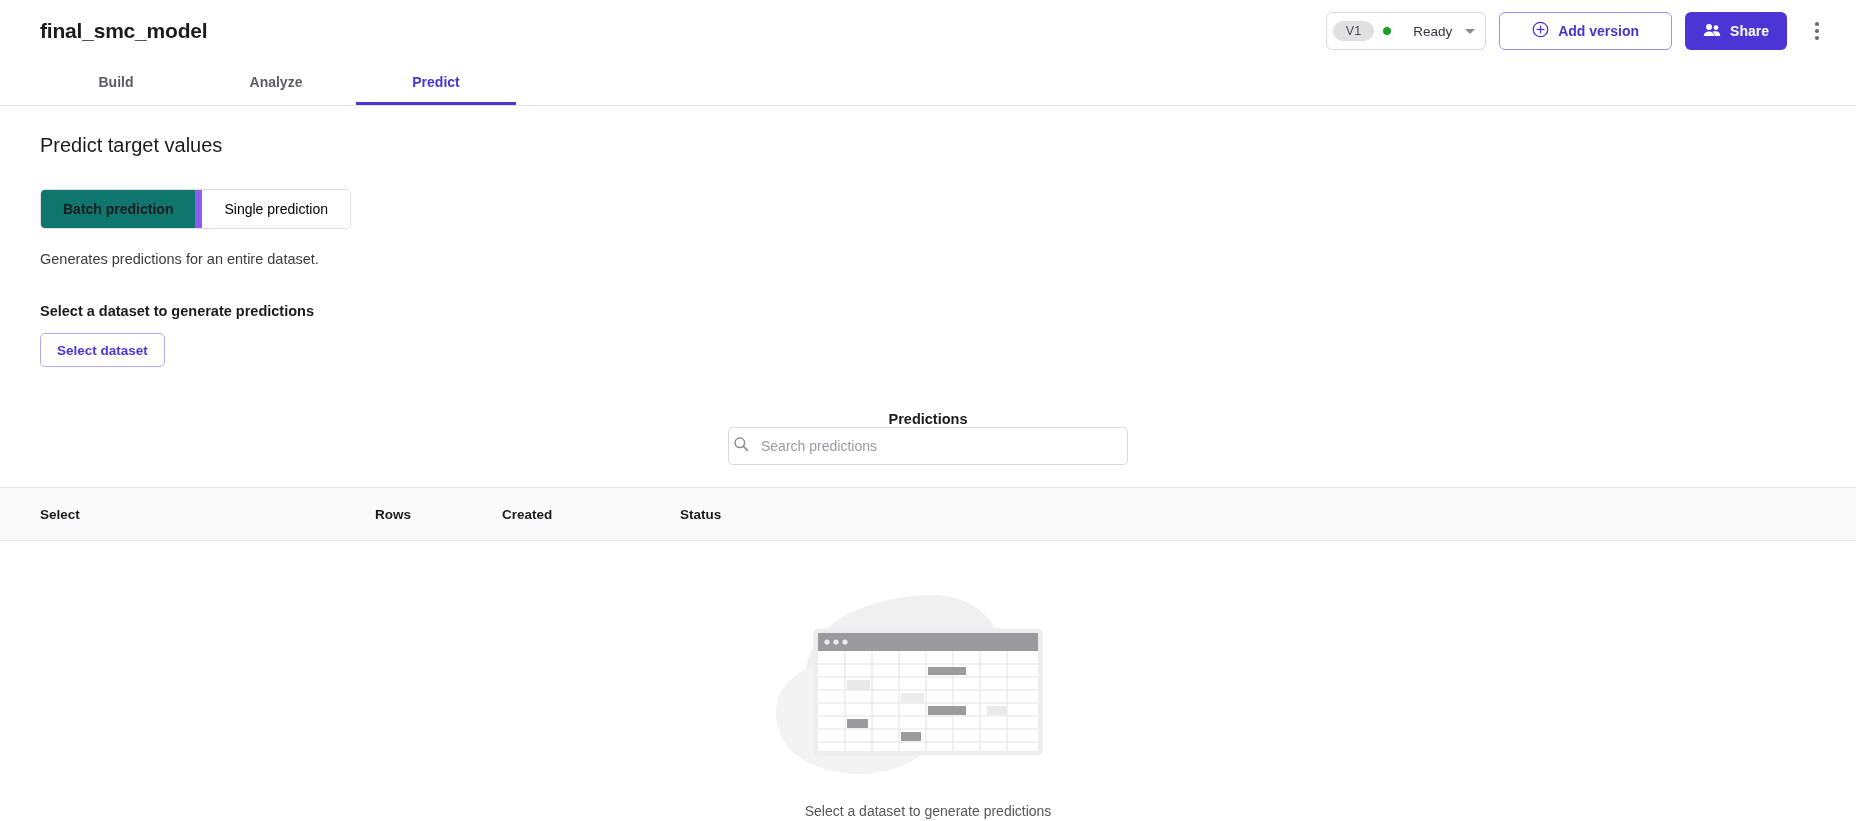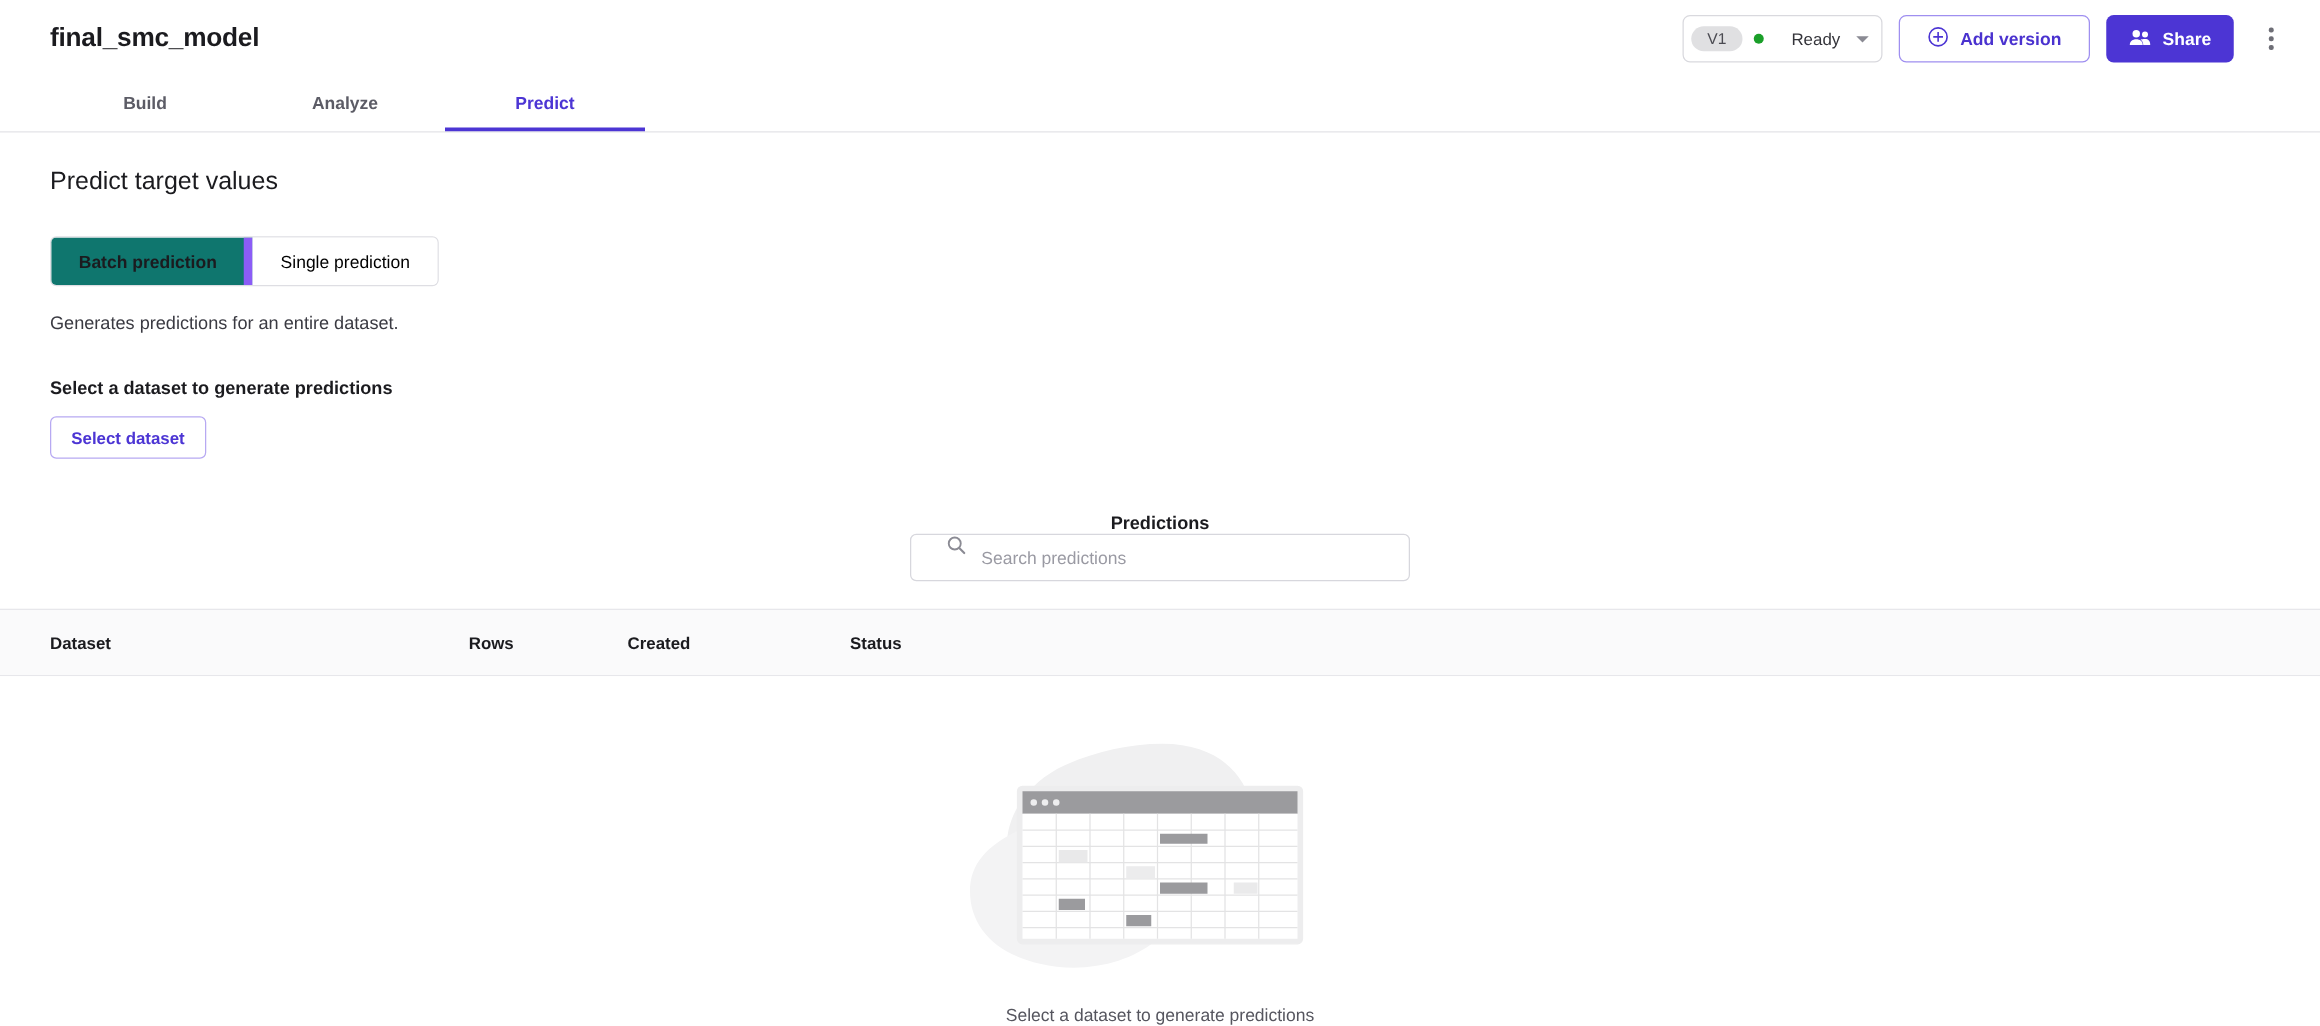--- a/index.html
+++ b/index.html
@@ -79,21 +79,21 @@
     border-right: 5px solid transparent;
     border-top: 5.5px solid #8a8a93;
     margin-left: 4px;
   }
 
   .btn-outline {
     display: flex;
     align-items: center;
     gap: 9px;
     height: 38px;
-    padding: 0 22px;
+    padding: 0 32px;
     border: 1px solid #9f8ff0;
     border-radius: 6px;
     background: #fff;
     color: #4a32cf;
     font-size: 14px;
     font-weight: bold;
     box-sizing: border-box;
     cursor: pointer;
     white-space: nowrap;
   }
@@ -237,22 +237,23 @@
     color: #1b1b1f;
   }
   .flexfill { flex: 1 1 auto; }
 
   .search-box {
     width: 400px;
     height: 38px;
     border: 1px solid #d7d7dd;
     border-radius: 5px;
     display: flex;
+    align-items: center;
     gap: 10px;
-    padding: 0 28px;
+    padding: 0 4px;
     box-sizing: border-box;
     background: #fff;
   }
   .search-box input {
     border: none;
     outline: none;
     flex: 1 1 auto;
     font-size: 14px;
     font-family: "Liberation Sans", sans-serif;
     color: #1b1b1f;
@@ -374,21 +375,21 @@
           <circle cx="6.8" cy="6.8" r="4.8" fill="none" stroke="#8b8b94" stroke-width="1.5"></circle>
           <line x1="10.4" y1="10.4" x2="14.4" y2="14.4" stroke="#8b8b94" stroke-width="1.7" stroke-linecap="round"></line>
         </svg>
       </span>
       <input type="text" placeholder="Search predictions" style="">
     </div>
   </div>
 </div>
 
 <div class="table-head">
-  <div class="col-dataset">Dataset</div>
+  <div class="col-dataset">Select</div>
   <div class="col-rows">Rows</div>
   <div class="col-created">Created</div>
   <div class="col-status">Status</div>
 </div>
 
 <div class="empty-state">
   <span>
     <svg width="372" height="196" viewBox="0 0 372 196">
 
       <path d="M188 6c44 0 66 24 72 52 7 32-10 58-38 72-26 13-54 20-86 20-36 0-62-16-70-44-9-31 6-62 38-80C128 14 158 6 188 6z" fill="#f0f0f1"></path>

